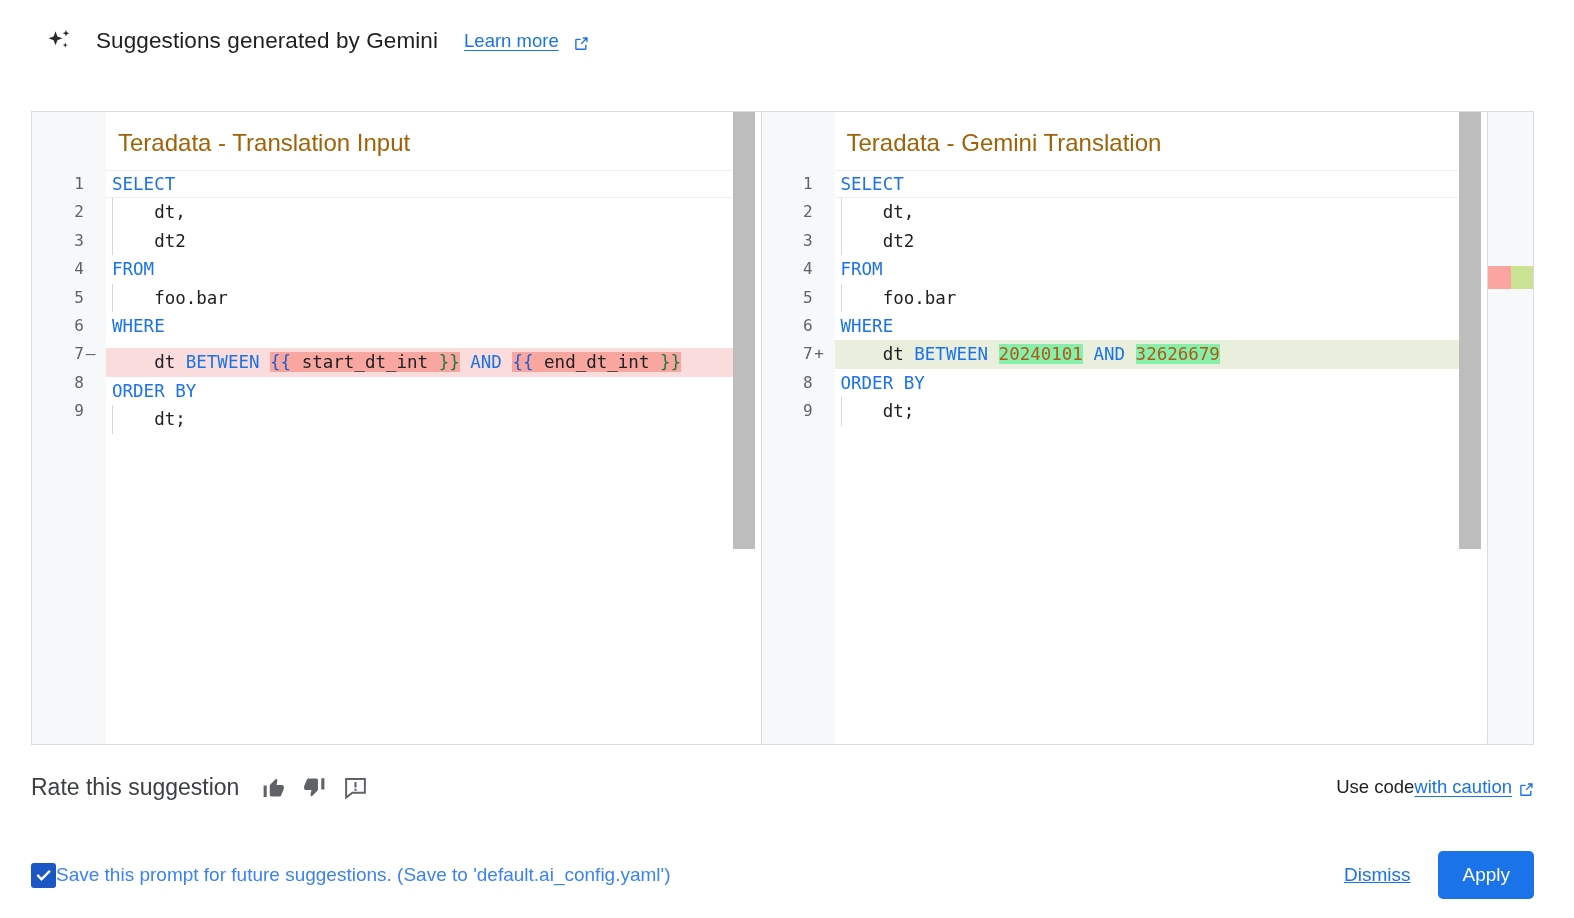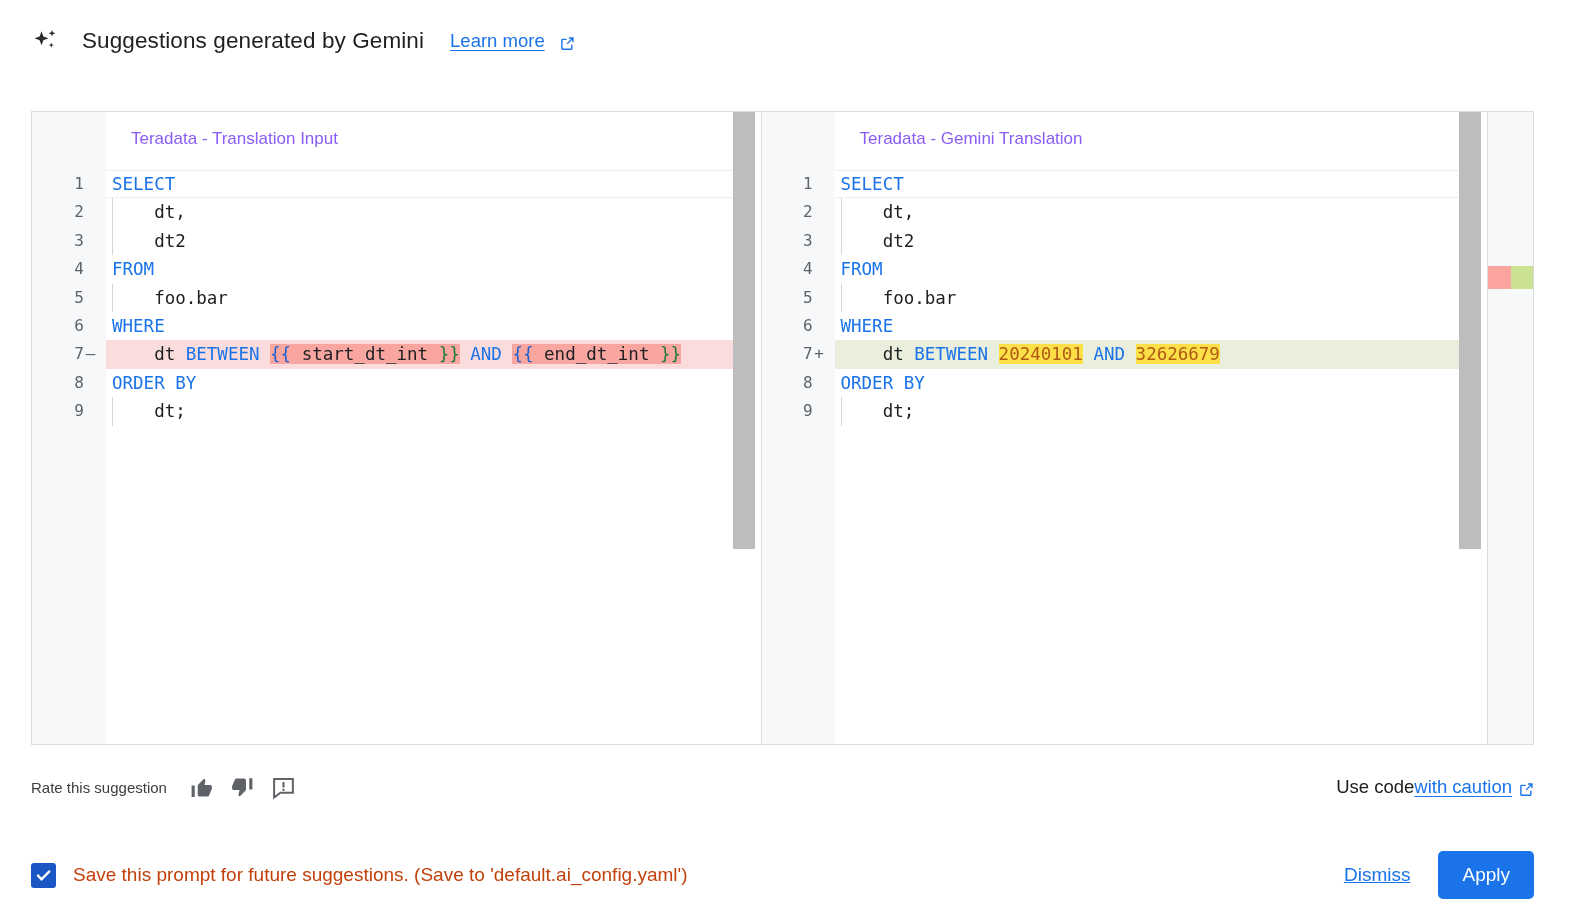--- a/index.html
+++ b/index.html
@@ -6,21 +6,21 @@
   html, body {
     width: 1574px; height: 918px;
     background: #ffffff;
     font-family: "Liberation Sans", sans-serif;
     -webkit-font-smoothing: antialiased;
     overflow: hidden;
   }
 
   
   .header {
-    position: absolute; left: 30px; top: 26px;
+    position: absolute; left: 44px; top: 26px;
     display: flex; align-items: center; gap: 0;
   }
   .sparkle-icon { width: 30px; height: 30px; display: block; flex: 0 0 auto; }
   .header-title {
     font-size: 22.5px; color: #1f1f1f; margin-left: 22px;
     letter-spacing: .1px; white-space: nowrap;
   }
   .learn-more {
     margin-left: 26px; display: inline-flex; align-items: center; gap: 15px;
     color: #1a73e8; font-size: 18.5px; cursor: pointer; white-space: nowrap;
@@ -43,56 +43,56 @@
 
   .gutter {
     width: 74px; flex: 0 0 auto; background: #f7f8f9;
     position: relative; height: 100%;
   }
   .pane-right .gutter { width: 73px; }
 
   .code-area { position: relative; flex: 1 1 auto; height: 100%; overflow: hidden; }
 
   .pane-title {
-    position: absolute; left: 25px; top: 17px;
-    font-size: 17px; color: #8b5cf6; white-space: nowrap;
+    position: absolute; left: 12px; top: 17px;
+    font-size: 24px; color: #a16207; white-space: nowrap;
   }
 
   
   .rows { position: absolute; left: 0; top: 58px; right: 0; }
   .row { position: relative; height: 28.4px; }
   .gutter .row {
     text-align: right; padding-right: 9px;
     font-family: "DejaVu Sans Mono", monospace;
     font-size: 16px; color: #5f6368; line-height: 28.4px;
     white-space: nowrap;
   }
   .gutter .row .sign { display: inline-block; width: 13px; text-align: center; }
   .code-area .row {
     font-family: "DejaVu Sans Mono", monospace;
     font-size: 17.5px; line-height: 28.4px; color: #202124;
     white-space: pre; padding-left: 6px;
   }
   .row.current { box-shadow: inset 0 1px 0 #eceff1, inset 0 -1px 0 #eceff1; }
-  .row.del { background: #fbdcdc; }
+  .row.del { background: #fbdcdc; margin-top: 8px; }
   .row.add { background: #e9efdc; }
 
   
   .row .guide {
     position: absolute; left: 6px; top: 0; bottom: 0;
     width: 1px; background: #d3d6da;
   }
 
   
   .kw  { color: #1a73e8; }
   .num { color: #b05a16; }
   .brc { color: #1a5fd0; }
   .brc2{ color: #1e7a3c; }
   .seg-del { background: #f9a6a0; }
-  .seg-add { background: #fde047; margin-top: 25px; }
+  .seg-add { background: #86efac; margin-top: 25px; }
 
   
   .scroll-track {
     position: absolute; top: 0; bottom: 0; width: 28px;
     background: #ffffff;
   }
   .scroll-thumb {
     position: absolute; left: 0; width: 22px;
     background: #bdbdbd;
   }
@@ -100,21 +100,21 @@
     position: absolute; top: 0; bottom: 0; width: 46px;
     background: #f7f8f9; border-left: 1px solid #dadce0;
   }
   .ruler-mark { position: absolute; width: 23px; height: 23px; }
 
   
   .rate-row {
     position: absolute; left: 31px; top: 770px; width: 1503px; height: 34px;
     display: flex; align-items: center;
   }
-  .rate-label { font-size: 15px; color: #3c4043; white-space: nowrap; }
+  .rate-label { font-size: 23px; color: #3c4043; white-space: nowrap; }
   .rate-icons { display: flex; align-items: center; gap: 16px; margin-left: 22px; }
   .rate-icons svg { width: 25px; height: 25px; display: block; cursor: pointer; }
   .caution-wrap {
     margin-left: auto; display: inline-flex; align-items: center;
     font-size: 18.5px; color: #202124; white-space: nowrap;
   }
   .caution-link {
     color: #1a73e8; text-decoration: underline; text-underline-offset: 3px;
     cursor: pointer;
   }
@@ -125,21 +125,21 @@
     position: absolute; left: 31px; top: 852px; width: 1503px; height: 46px;
     display: flex; align-items: center;
   }
   .checkbox {
     width: 25px; height: 25px; border-radius: 3px; background: #1a56c4;
     display: flex; align-items: center; justify-content: center;
     flex: 0 0 auto; cursor: pointer;
   }
   .checkbox svg { width: 17px; height: 17px; display: block; }
   .check-label {
-    margin-left: 17px; font-size: 19px; color: #c2410c; white-space: nowrap;
+    font-size: 19px; color: #3b82f6; white-space: nowrap;
   }
   .btn-group { margin-left: auto; display: flex; align-items: center; gap: 10px; }
   .btn-text {
     color: #1a73e8; font-size: 19px; padding: 10px 18px;
     border: none; background: transparent; cursor: pointer; border-radius: 4px;
     font-family: inherit;
     text-decoration: underline;
   }
   .btn-filled {
     background: #1a73e8; color: #ffffff; font-size: 19px;

